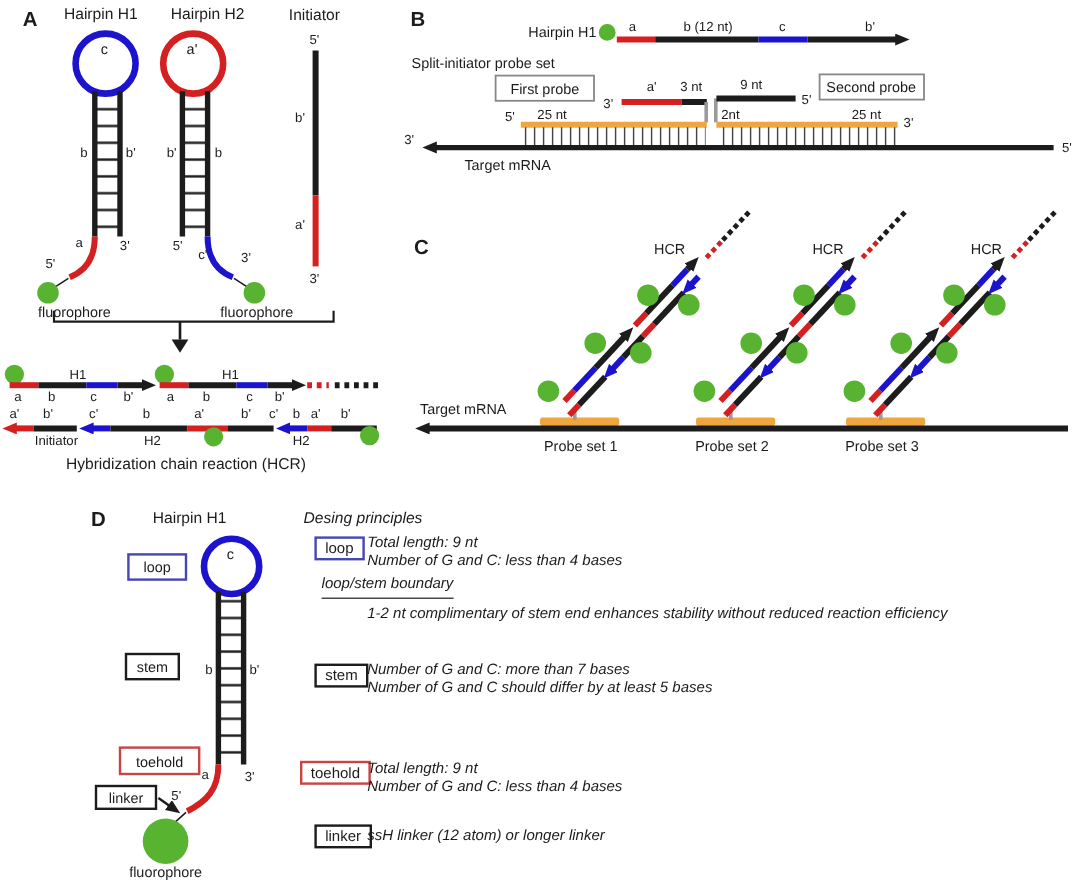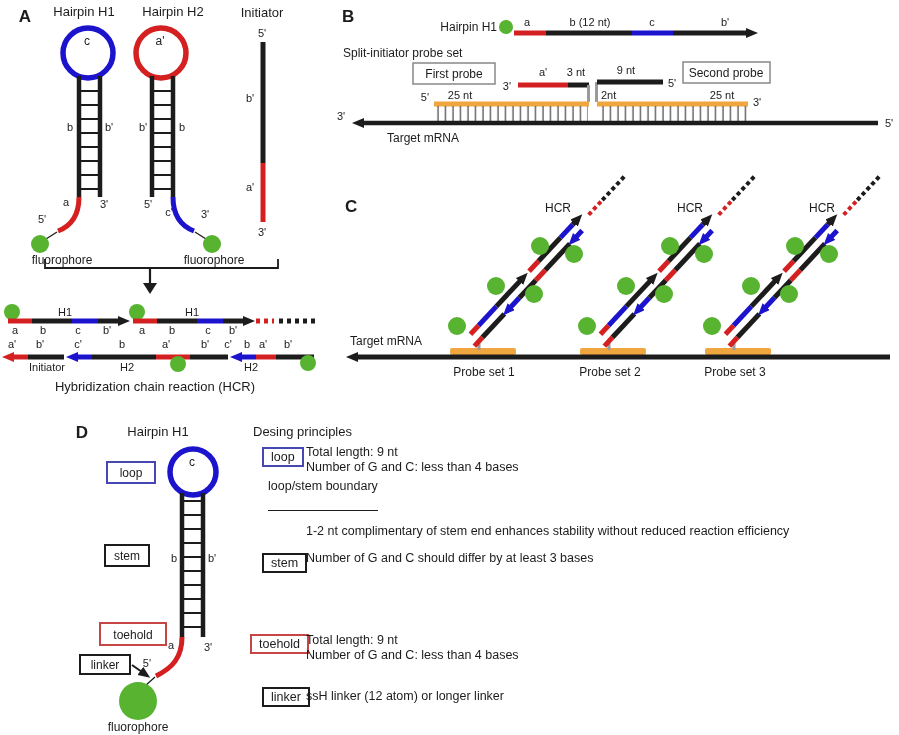--- a/index.html
+++ b/index.html
@@ -8,26 +8,26 @@
   svg text{font-family:"Liberation Sans",sans-serif;font-size:12px;fill:var(--ink);}
   svg text.s11{font-size:11px;}
   svg text.s13{font-size:13px;}
   svg text.pl{font-size:17px;font-weight:bold;}
   .sk-ink{stroke:var(--ink);}  .sk-red{stroke:var(--red);}  .sk-blue{stroke:var(--blue);}
   .sk-orange{stroke:var(--orange);}  .sk-gray{stroke:var(--gray);}
   .fl-ink{fill:var(--ink);}  .fl-red{fill:var(--red);}  .fl-blue{fill:var(--blue);}
   .fl-green{fill:var(--green);}  .fl-none{fill:none;}
   .probe-box{fill:#fff;stroke:var(--probebox);stroke-width:1.5;}
   
-  .dp{position:absolute;font-size:12.5px;line-height:15px;color:var(--ink);}
+  .dp{position:absolute;font-size:12.5px;line-height:15px;color:var(--ink);font-style:italic;}
   .dp-box{position:absolute;box-sizing:border-box;border:2px solid var(--ink);background:#fff;
           font-size:12.5px;text-align:center;padding:1px 7px;}
   .dp-box.blue{border-color:var(--loopbox);}
   .dp-box.red{border-color:var(--toebox);}
-  .dp-underline{border-bottom:1.5px solid var(--ink);padding-bottom:16px;display:inline-block;}
+  .dp-underline{border-bottom:1.5px solid var(--ink);padding-bottom:4px;display:inline-block;}
 </style>
 </head>
 <body>
 
 <svg width="0" height="0" style="position:absolute" aria-hidden="true">
   <defs>
     <marker id="mArrInk" markerUnits="userSpaceOnUse" markerWidth="14" markerHeight="12" refX="2" refY="5" orient="auto">
       <path d="M0,0 L12,5 L0,10 z" class="fl-ink"></path>
     </marker>
     <marker id="mArrBlue" markerUnits="userSpaceOnUse" markerWidth="14" markerHeight="12" refX="2" refY="5" orient="auto">
@@ -321,25 +321,26 @@
 
   <div class="dp-box blue" style="left:262px;top:447px">loop</div>
   <div class="dp" style="left:306px;top:445px">
     <div>Total length: 9 nt</div>
     <div>Number of G and C: less than 4 bases</div>
   </div>
 
   <div class="dp" style="left:268px;top:479px">
     <span class="dp-underline">loop/stem boundary</span>
   </div>
-  <div class="dp" style="left:306px;top:524px">1-2 nt complimentary of stem end enhances stability without reduced reaction efficiency</div>
+  <div class="dp" style="left:306px;top:504px">1-2 nt complimentary of stem end enhances stability without reduced reaction efficiency</div>
 
   <div class="dp-box" style="left:262px;top:553px">stem</div>
   <div class="dp" style="left:306px;top:551px">
-    <div>Number of G and C should differ by at least 3 bases</div>
+    <div>Number of G and C: more than 7 bases</div>
+    <div>Number of G and C should differ by at least 5 bases</div>
   </div>
 
   <div class="dp-box red" style="left:250px;top:634px">toehold</div>
   <div class="dp" style="left:306px;top:633px">
     <div>Total length: 9 nt</div>
     <div>Number of G and C: less than 4 bases</div>
   </div>
 
   <div class="dp-box" style="left:262px;top:687px">linker</div>
   <div class="dp" style="left:306px;top:689px">ssH linker (12 atom) or longer linker</div>

